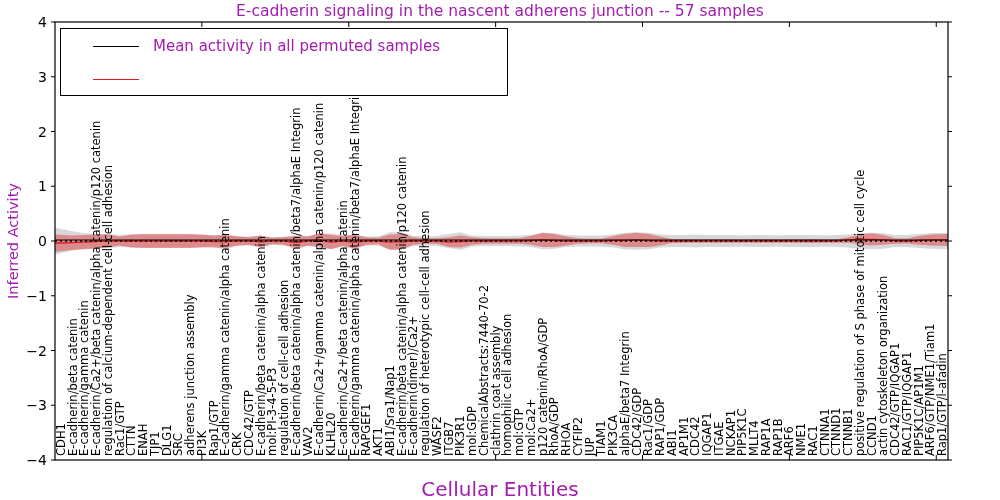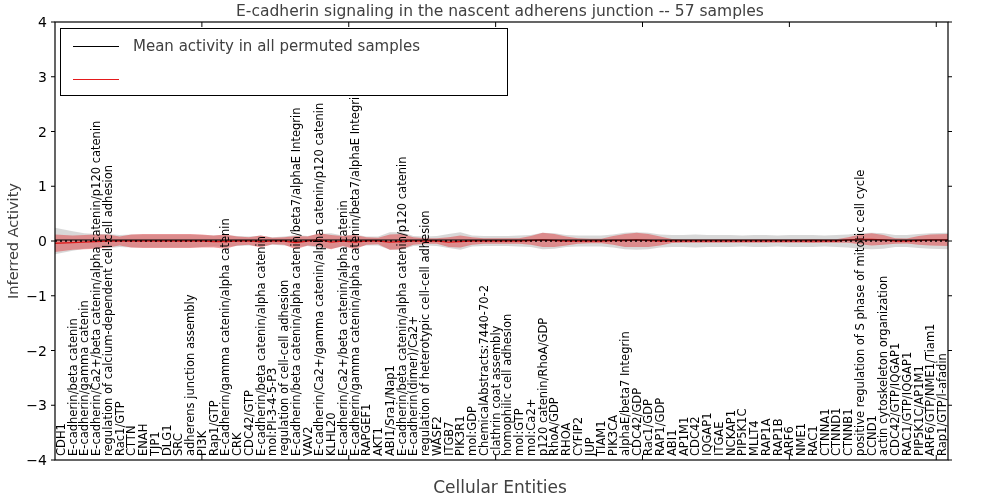--- a/index.html
+++ b/index.html
@@ -1,25 +1,25 @@
 <!DOCTYPE html>
 <html><head>
 <meta charset="utf-8">
 <style>
   html,body{margin:0;padding:0;background:#fff;width:1000px;height:500px;overflow:hidden;}
   .fig{position:relative;width:1000px;height:500px;background:#fff;
-       font-family:"DejaVu Sans","Liberation Sans",sans-serif;color:#404040;}
+       font-family:"DejaVu Sans","Liberation Sans",sans-serif;color:#a21caf;}
   .chart-title{position:absolute;left:0;top:2px;width:1000px;text-align:center;
        font-size:15.5px;white-space:nowrap;}
   .ylabel{position:absolute;left:-97px;top:233px;width:220px;text-align:center;
        font-size:14.5px;transform:rotate(-90deg);transform-origin:center center;}
-  .xlabel{position:absolute;left:0;top:477px;width:1000px;text-align:center;font-size:17px;}
+  .xlabel{position:absolute;left:0;top:477px;width:1000px;text-align:center;font-size:20px;}
   svg{position:absolute;left:0;top:0;}
   .legend{position:absolute;left:60px;top:28px;width:448px;height:68px;background:#fff;
-       border:1px solid #000;box-sizing:border-box;z-index:5;}
+       border:1px solid #000;box-sizing:border-box;z-index:5;padding-left:20px;}
   .legend-row{display:flex;align-items:center;height:32px;margin-top:1px;}
   .legend-swatch{width:46px;height:0;border-top-width:1.6px;border-top-style:solid;
        margin-left:12px;margin-right:14px;flex:none;}
   .legend-label{font-size:15px;white-space:nowrap;}
 </style>
 </head>
 <body>
 
 <div class="fig">
   <div class="chart-title">E-cadherin signaling in the nascent adherens junction -- 57 samples</div>

